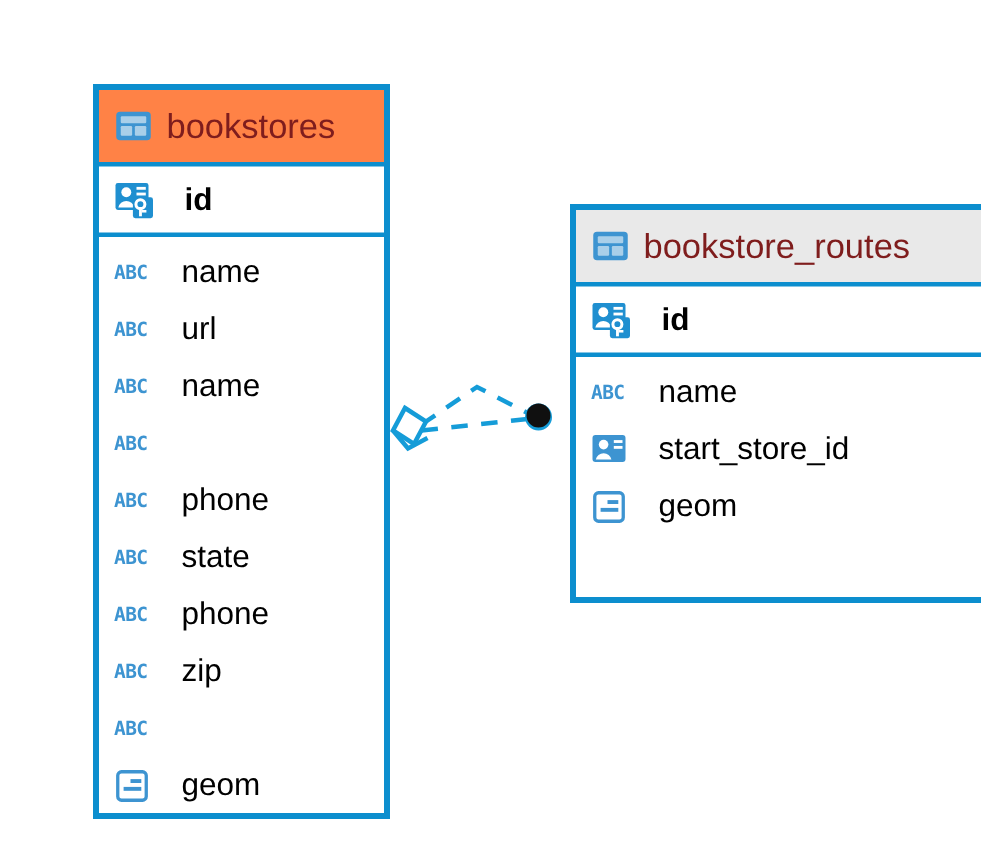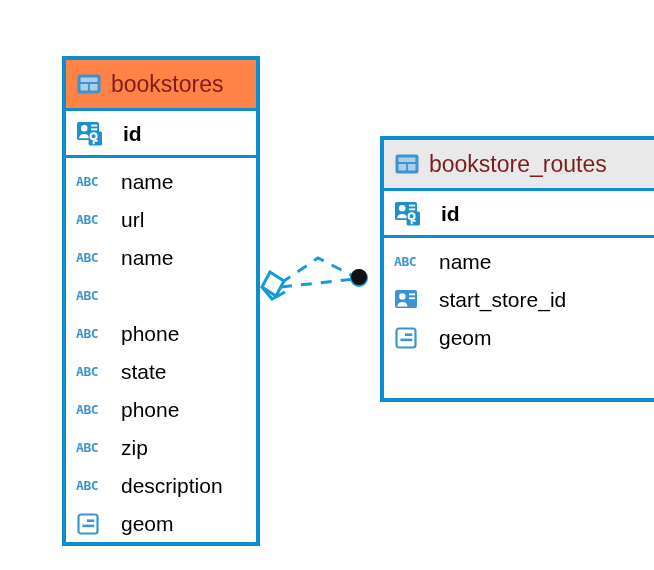--- a/index.html
+++ b/index.html
@@ -192,21 +192,20 @@
         <svg class="ico" width="25" height="17" viewBox="0 0 25 17">
           <text x="0" y="13" font-family="'DejaVu Sans Mono', monospace" font-size="13" font-weight="bold" fill="#3d94d1" letter-spacing="-0.4">ABC</text>
         </svg>
         <span class="field-name">zip</span>
       </div>
 
       <div class="field-row">
         <svg class="ico" width="25" height="17" viewBox="0 0 25 17">
           <text x="0" y="13" font-family="'DejaVu Sans Mono', monospace" font-size="13" font-weight="bold" fill="#3d94d1" letter-spacing="-0.4">ABC</text>
         </svg>
-        <span class="field-name">description</span>
       </div>
 
       <div class="field-row">
         <svg class="ico" width="25" height="25" viewBox="0 0 25 25">
           <rect x="2.5" y="3.5" width="19" height="19" rx="2.5" fill="#ffffff" stroke="#3d94d1" stroke-width="2.2"></rect>
           <rect x="11" y="8.4" width="7.2" height="2.6" fill="#3d94d1"></rect>
           <rect x="6.4" y="13.6" width="11.8" height="2.6" fill="#3d94d1"></rect>
         </svg>
         <span class="field-name">geom</span>
       </div>

